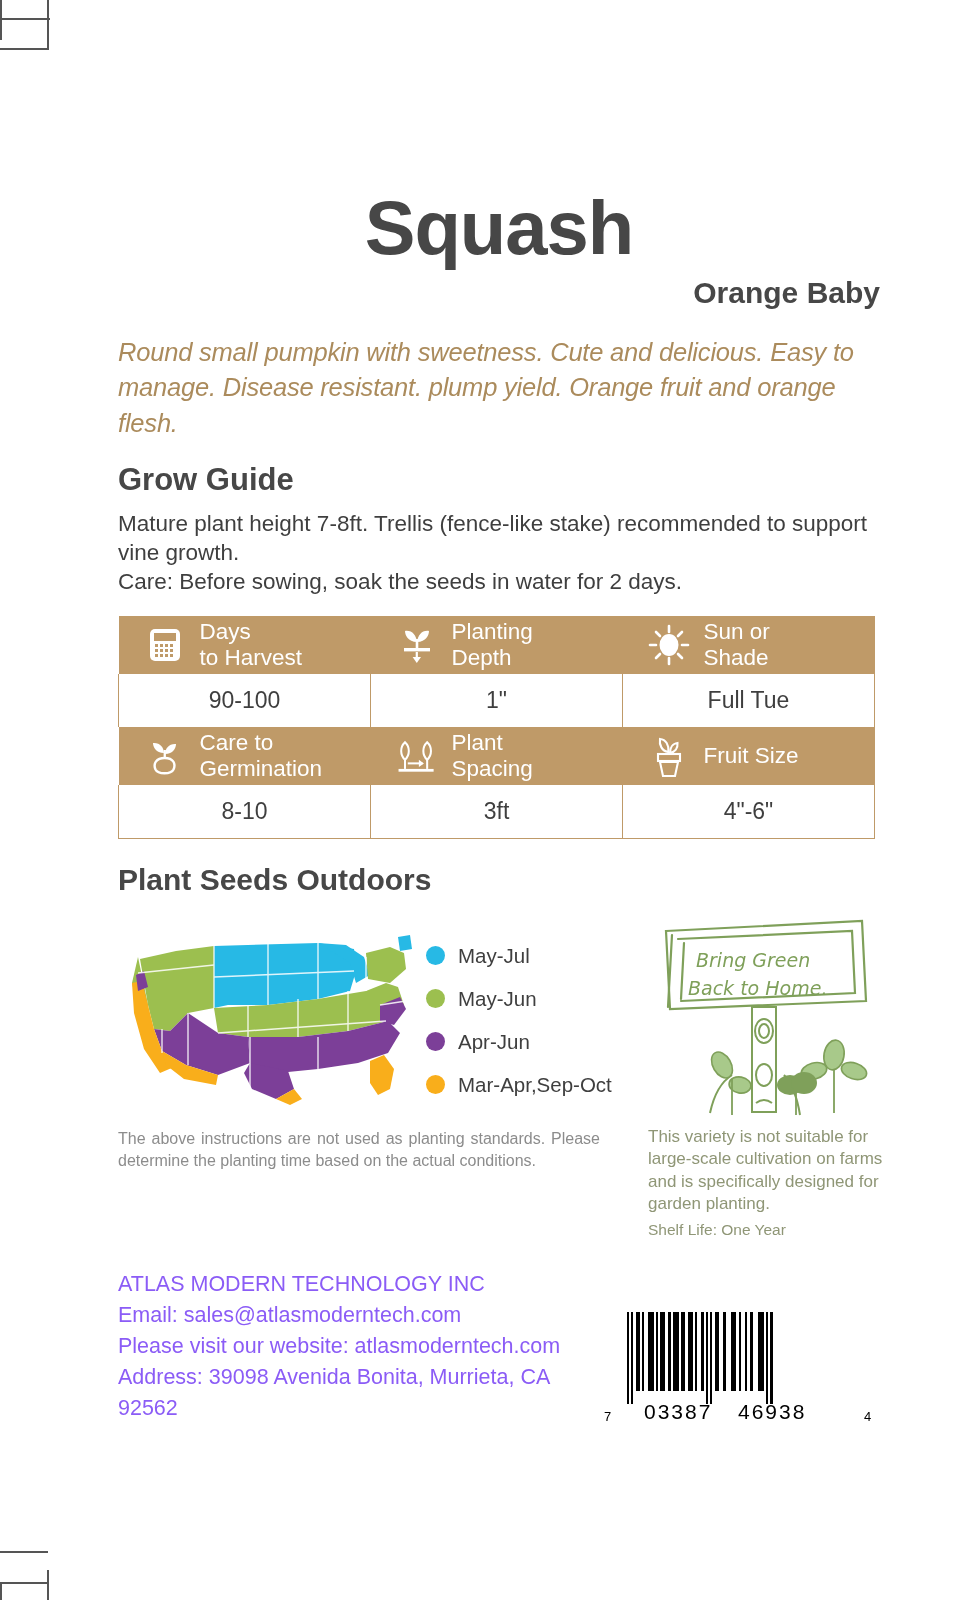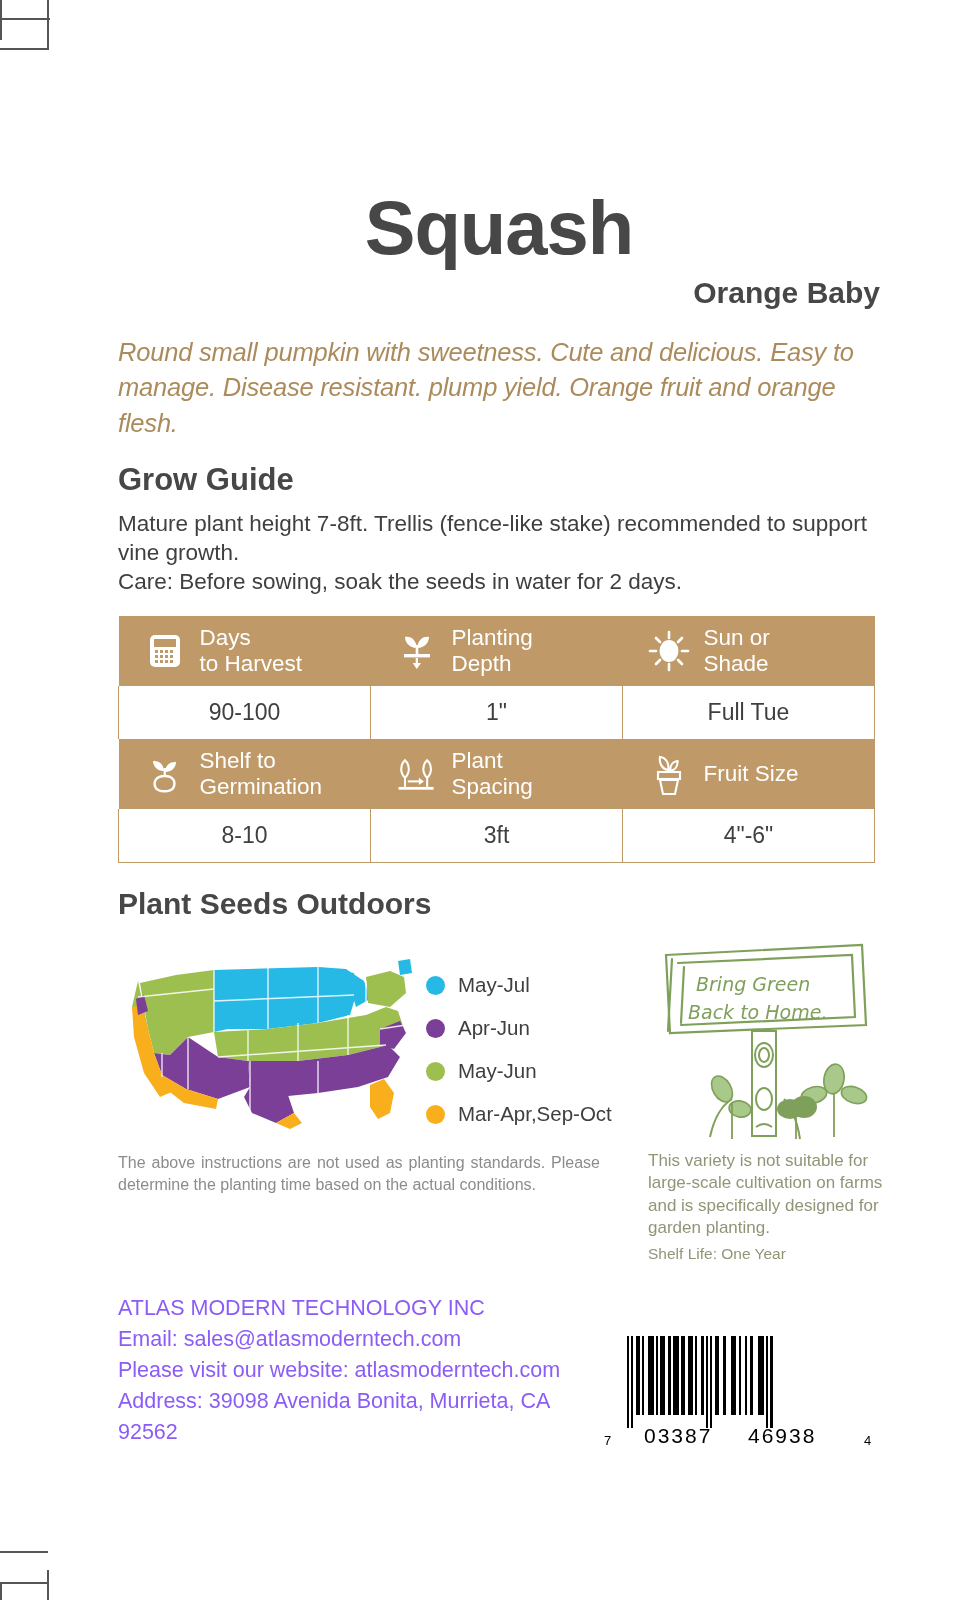--- a/index.html
+++ b/index.html
@@ -78,21 +78,21 @@
     width: 757px;
     border-collapse: collapse;
     table-layout: fixed;
   }
   .info-table td {
     padding: 0;
     vertical-align: middle;
   }
   tr.head-row td {
     background: #bf9a68;
-    height: 70px;
+    height: 58px;
   }
   tr.val-row td {
     background: #ffffff;
     height: 53px;
     text-align: center;
     font-size: 23px;
     color: #3f3f3f;
     border-left: 1.5px solid #bf9a68;
     border-right: 1.5px solid #bf9a68;
   }
@@ -126,21 +126,21 @@
     font-weight: bold;
     color: #474747;
     margin-top: 24px;
   }
   .mid-area {
     margin-top: 16px;
     display: flex;
     align-items: flex-start;
   }
   .map-col { width: 520px; flex: 0 0 520px; }
-  .map-row { display: flex; align-items: flex-end; }
+  .map-row { display: flex; align-items: center; }
   .legend {
     margin-left: 8px;
     margin-top: 16px;
   }
   .legend-item {
     display: flex;
     align-items: center;
     height: 43px;
   }
   .legend-dot {
@@ -321,21 +321,21 @@
       <td>
         <div class="cell-inner">
           <span class="icon-box">
             <svg width="46" height="46" viewBox="0 0 46 46">
               <path d="M22 20 C14 20 11 14 11 10 C18 9.5 21.5 14 22 20 Z" fill="#ffffff"></path>
               <path d="M23 21 C31 21 34 15 34 11 C27 10.5 23.5 15 23 21 Z" fill="#ffffff"></path>
               <rect x="21.6" y="17" width="2.3" height="9" fill="#ffffff"></rect>
               <path d="M22.7 25 C14 25 11 31 13.5 36.5 C16 41.5 29 41.5 31.5 36.5 C34 31 31.5 25 22.7 25 Z" fill="none" stroke="#ffffff" stroke-width="2.4"></path>
             </svg>
           </span>
-          <span class="cell-label">Shelf to
+          <span class="cell-label">Care to
 Germination</span>
         </div>
       </td>
       <td>
         <div class="cell-inner">
           <span class="icon-box">
             <svg width="52" height="46" viewBox="0 0 52 46">
               <path d="M13 8 C7.5 13 7.5 22 13 27 C18.5 22 18.5 13 13 8 Z" fill="none" stroke="#ffffff" stroke-width="2.2"></path>
               <path d="M37 8 C31.5 13 31.5 22 37 27 C42.5 22 42.5 13 37 8 Z" fill="none" stroke="#ffffff" stroke-width="2.2"></path>
               <line x1="13" y1="26" x2="13" y2="37" stroke="#ffffff" stroke-width="2.2"></line>
@@ -428,26 +428,26 @@
               <path d="M262 92 L288 88"></path>
             </g>
           </svg>
         </div>
         <div class="legend">
           <div class="legend-item">
             <span class="legend-dot" style="background:#27b9e5"></span>
             <span class="legend-label">May-Jul</span>
           </div>
           <div class="legend-item">
+            <span class="legend-dot" style="background:#9cbf4f"></span>
+            <span class="legend-label">May-Jun</span>
+          </div>
+          <div class="legend-item">
             <span class="legend-dot" style="background:#7c3f98"></span>
             <span class="legend-label">Apr-Jun</span>
-          </div>
-          <div class="legend-item">
-            <span class="legend-dot" style="background:#9cbf4f"></span>
-            <span class="legend-label">May-Jun</span>
           </div>
           <div class="legend-item">
             <span class="legend-dot" style="background:#f9ae1b"></span>
             <span class="legend-label">Mar-Apr,Sep-Oct</span>
           </div>
         </div>
       </div>
       <div class="disclaimer">The above instructions are not used as planting standards. Please determine the planting time based on the actual conditions.</div>
     </div>
 
@@ -550,19 +550,19 @@
           <span style="width:5px"></span>
         <span class="bar short" style="width:6px"></span>
           <span style="width:2px"></span>
         <span class="bar" style="width:2px"></span>
           <span style="width:2px"></span>
         <span class="bar" style="width:3px"></span>
       </div>
       <div class="barcode-digits">
         <span class="bd small" style="left:2px;">7</span>
         <span class="bd" style="left:42px;">03387</span>
-        <span class="bd" style="left:146px;">46938</span>
+        <span class="bd" style="left:136px;">46938</span>
         <span class="bd small" style="left:262px;">4</span>
       </div>
     </div>
   </div>
 
 </div>
 
 </body></html>

